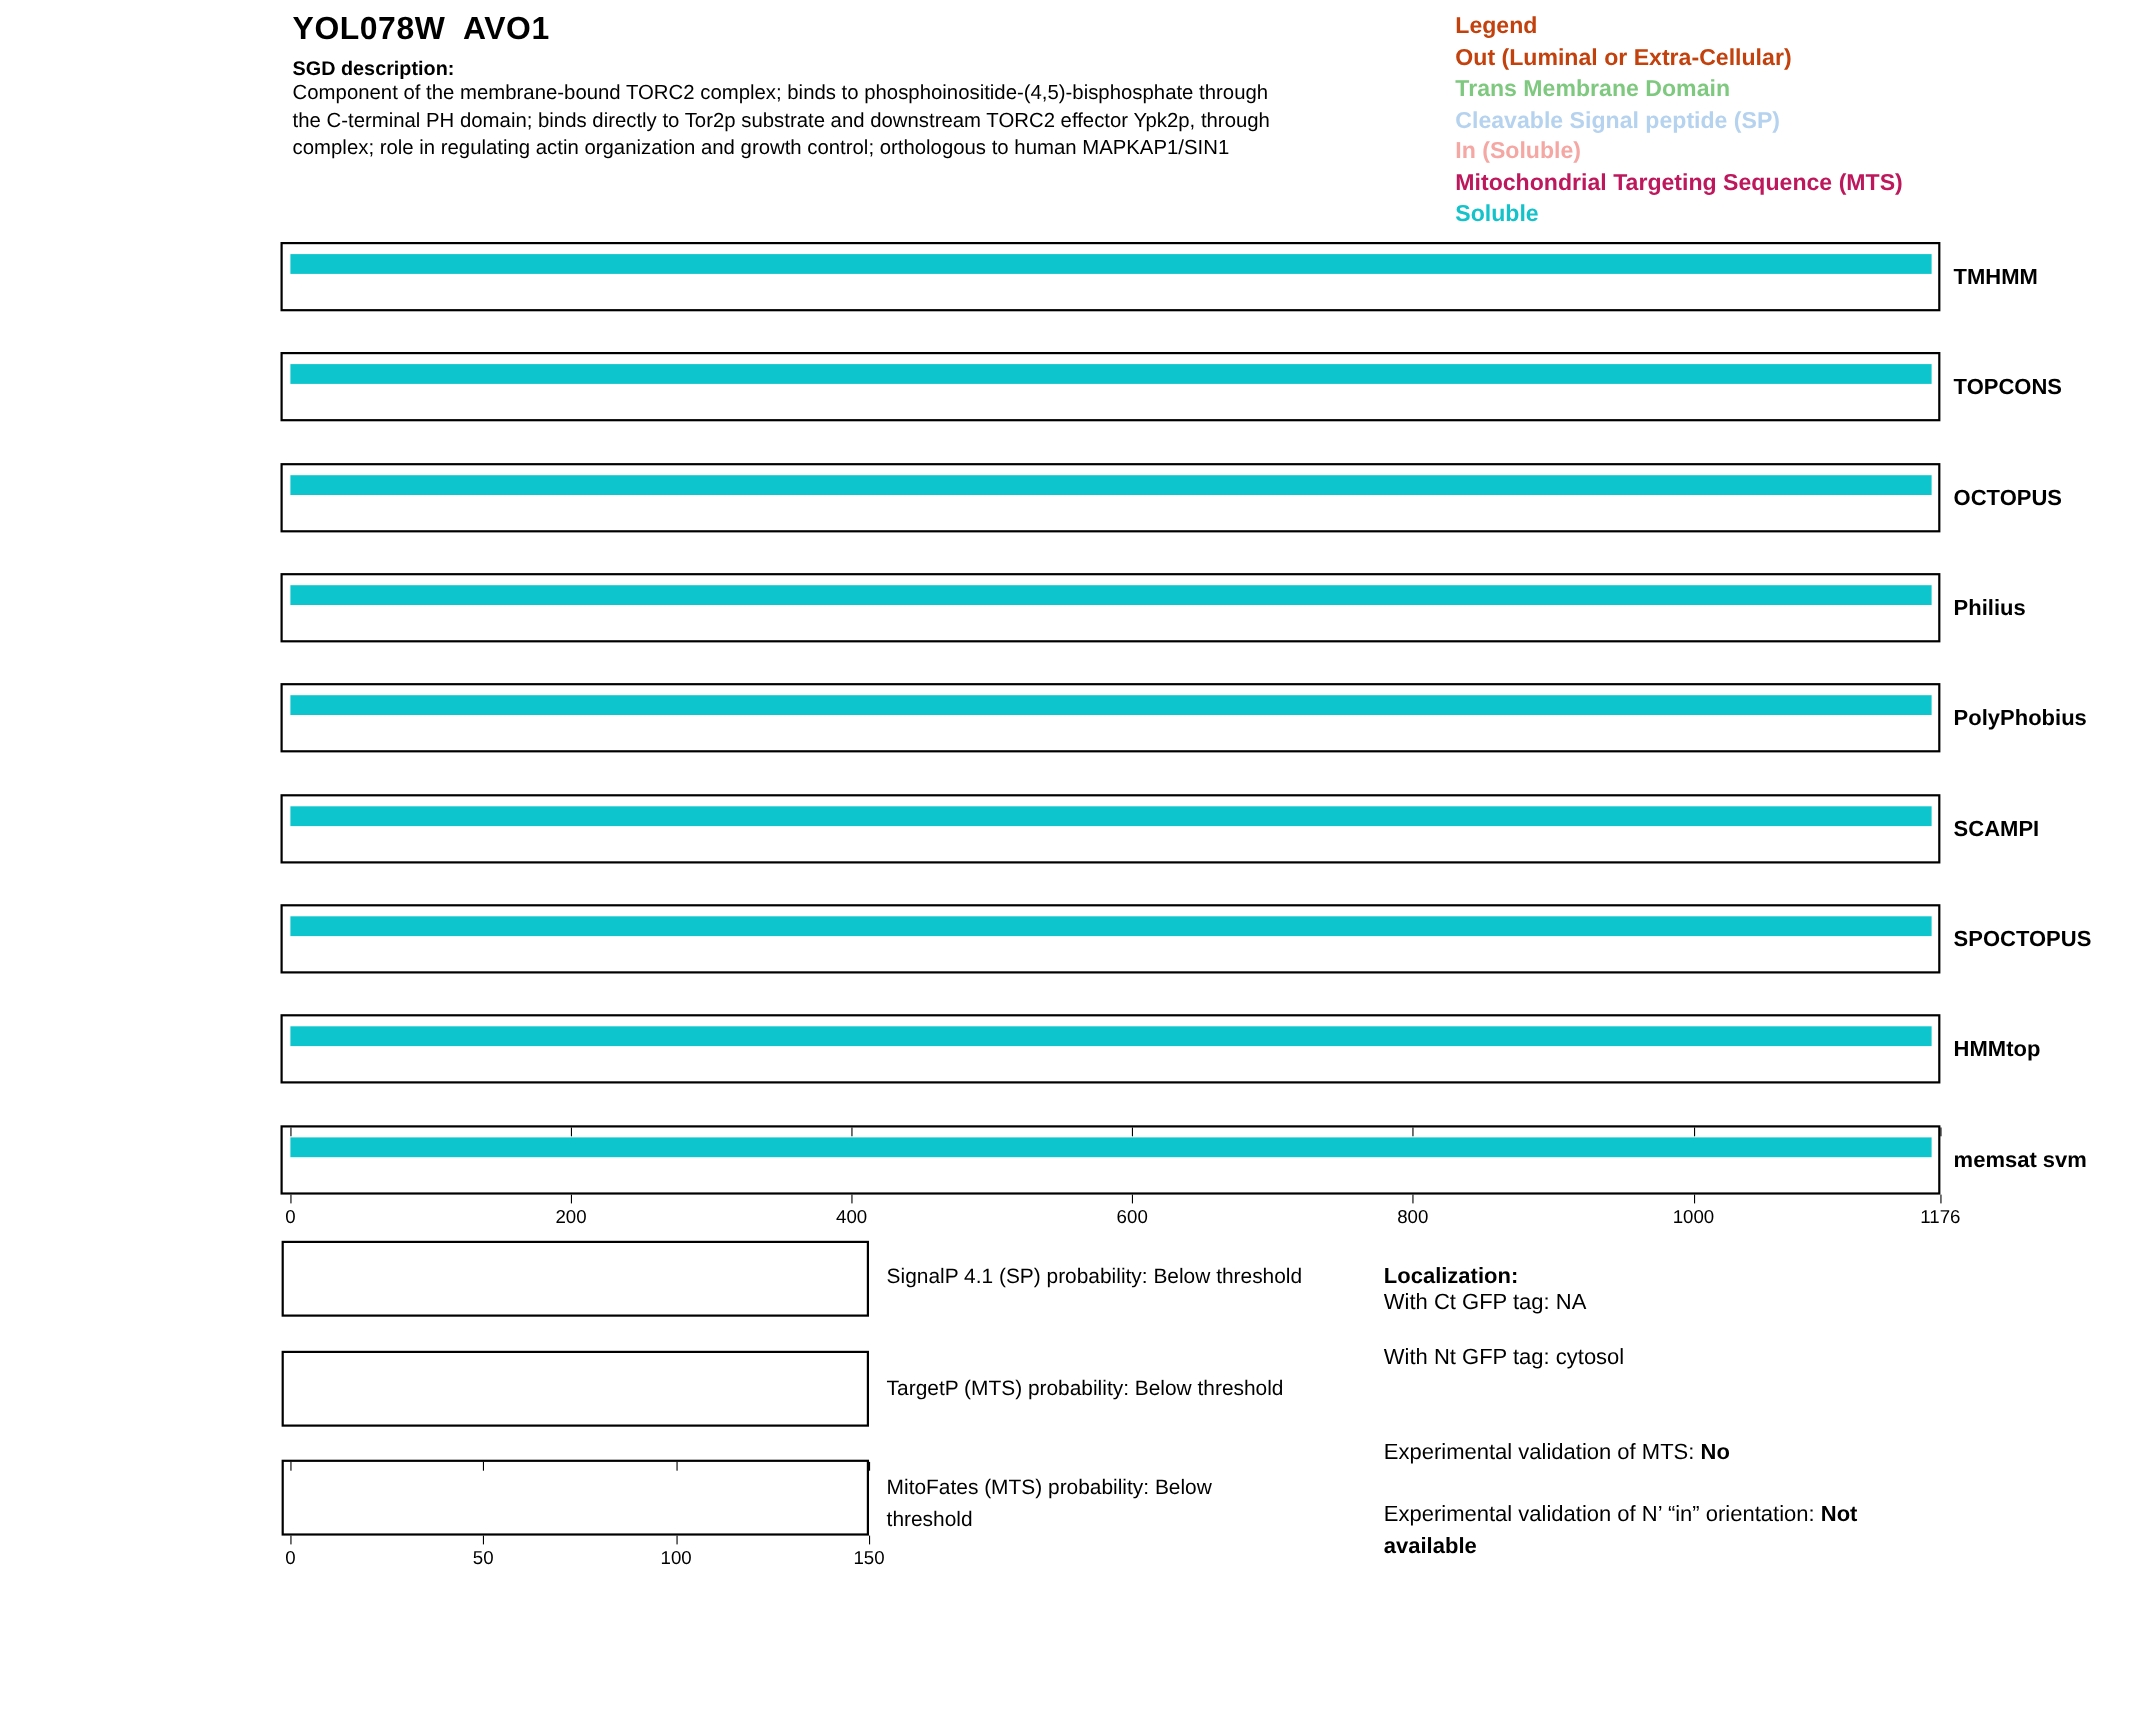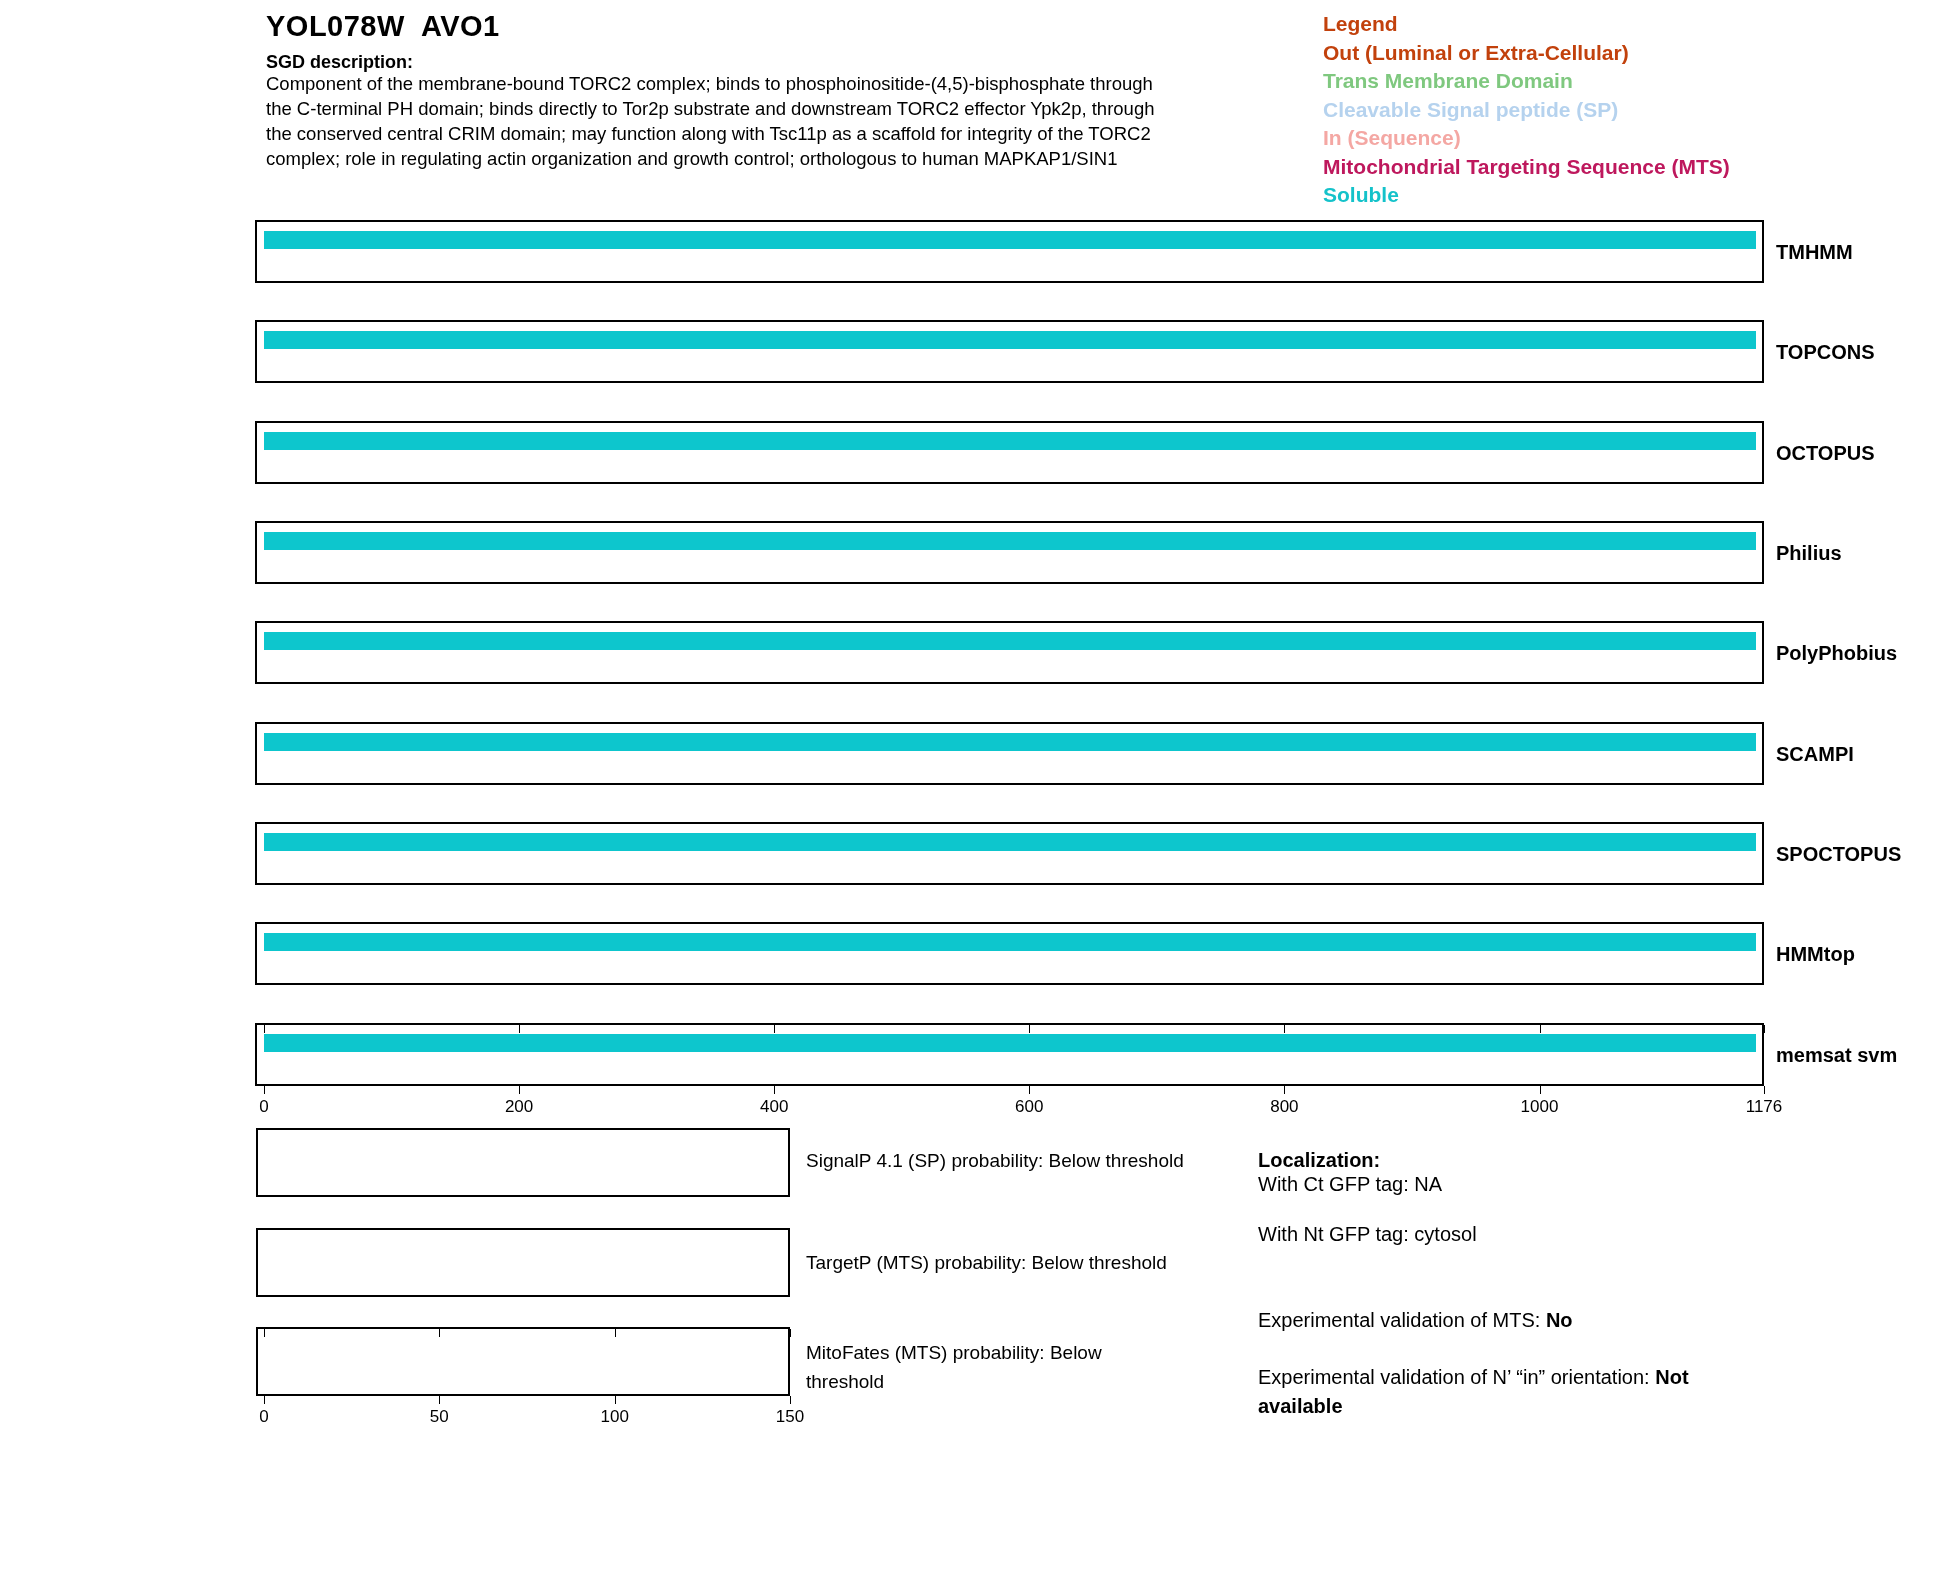--- a/index.html
+++ b/index.html
@@ -36,30 +36,29 @@
 </head>
 <body>
 
 <div class="canvas">
 
   <div class="abs title">YOL078W  AVO1</div>
   <div class="abs sgd-heading">SGD description:</div>
   <div class="abs description">
     <div>Component of the membrane-bound TORC2 complex; binds to phosphoinositide-(4,5)-bisphosphate through</div>
     <div>the C-terminal PH domain; binds directly to Tor2p substrate and downstream TORC2 effector Ypk2p, through</div>
-    <div>the conserved central CRIM domain; may function along with Tsc11p as a scaffold for integrity of the TORC2</div>
     <div>complex; role in regulating actin organization and growth control; orthologous to human MAPKAP1/SIN1</div>
   </div>
 
   <div class="abs legend">
     <div style="color:#c2410c">Legend</div>
     <div style="color: #c2410c;">Out (Luminal or Extra-Cellular)</div>
     <div style="color: rgb(127, 200, 127);">Trans Membrane Domain</div>
     <div style="color: rgb(181, 210, 238);">Cleavable Signal peptide (SP)</div>
-    <div style="color: rgb(244, 167, 163);">In (Sequence)</div>
+    <div style="color: rgb(244, 167, 163);">In (Soluble)</div>
     <div style="color: #be185d;">Mitochondrial Targeting Sequence (MTS)</div>
     <div style="color: rgb(20, 194, 202);">Soluble</div>
   </div>
 
   <div class="track" style="top:220px">
     <div class="track-box">
       <div class="track-bar" style="background-color: rgb(13, 198, 205);"></div>
     </div>
     <div class="track-label">TMHMM</div>
   </div>

